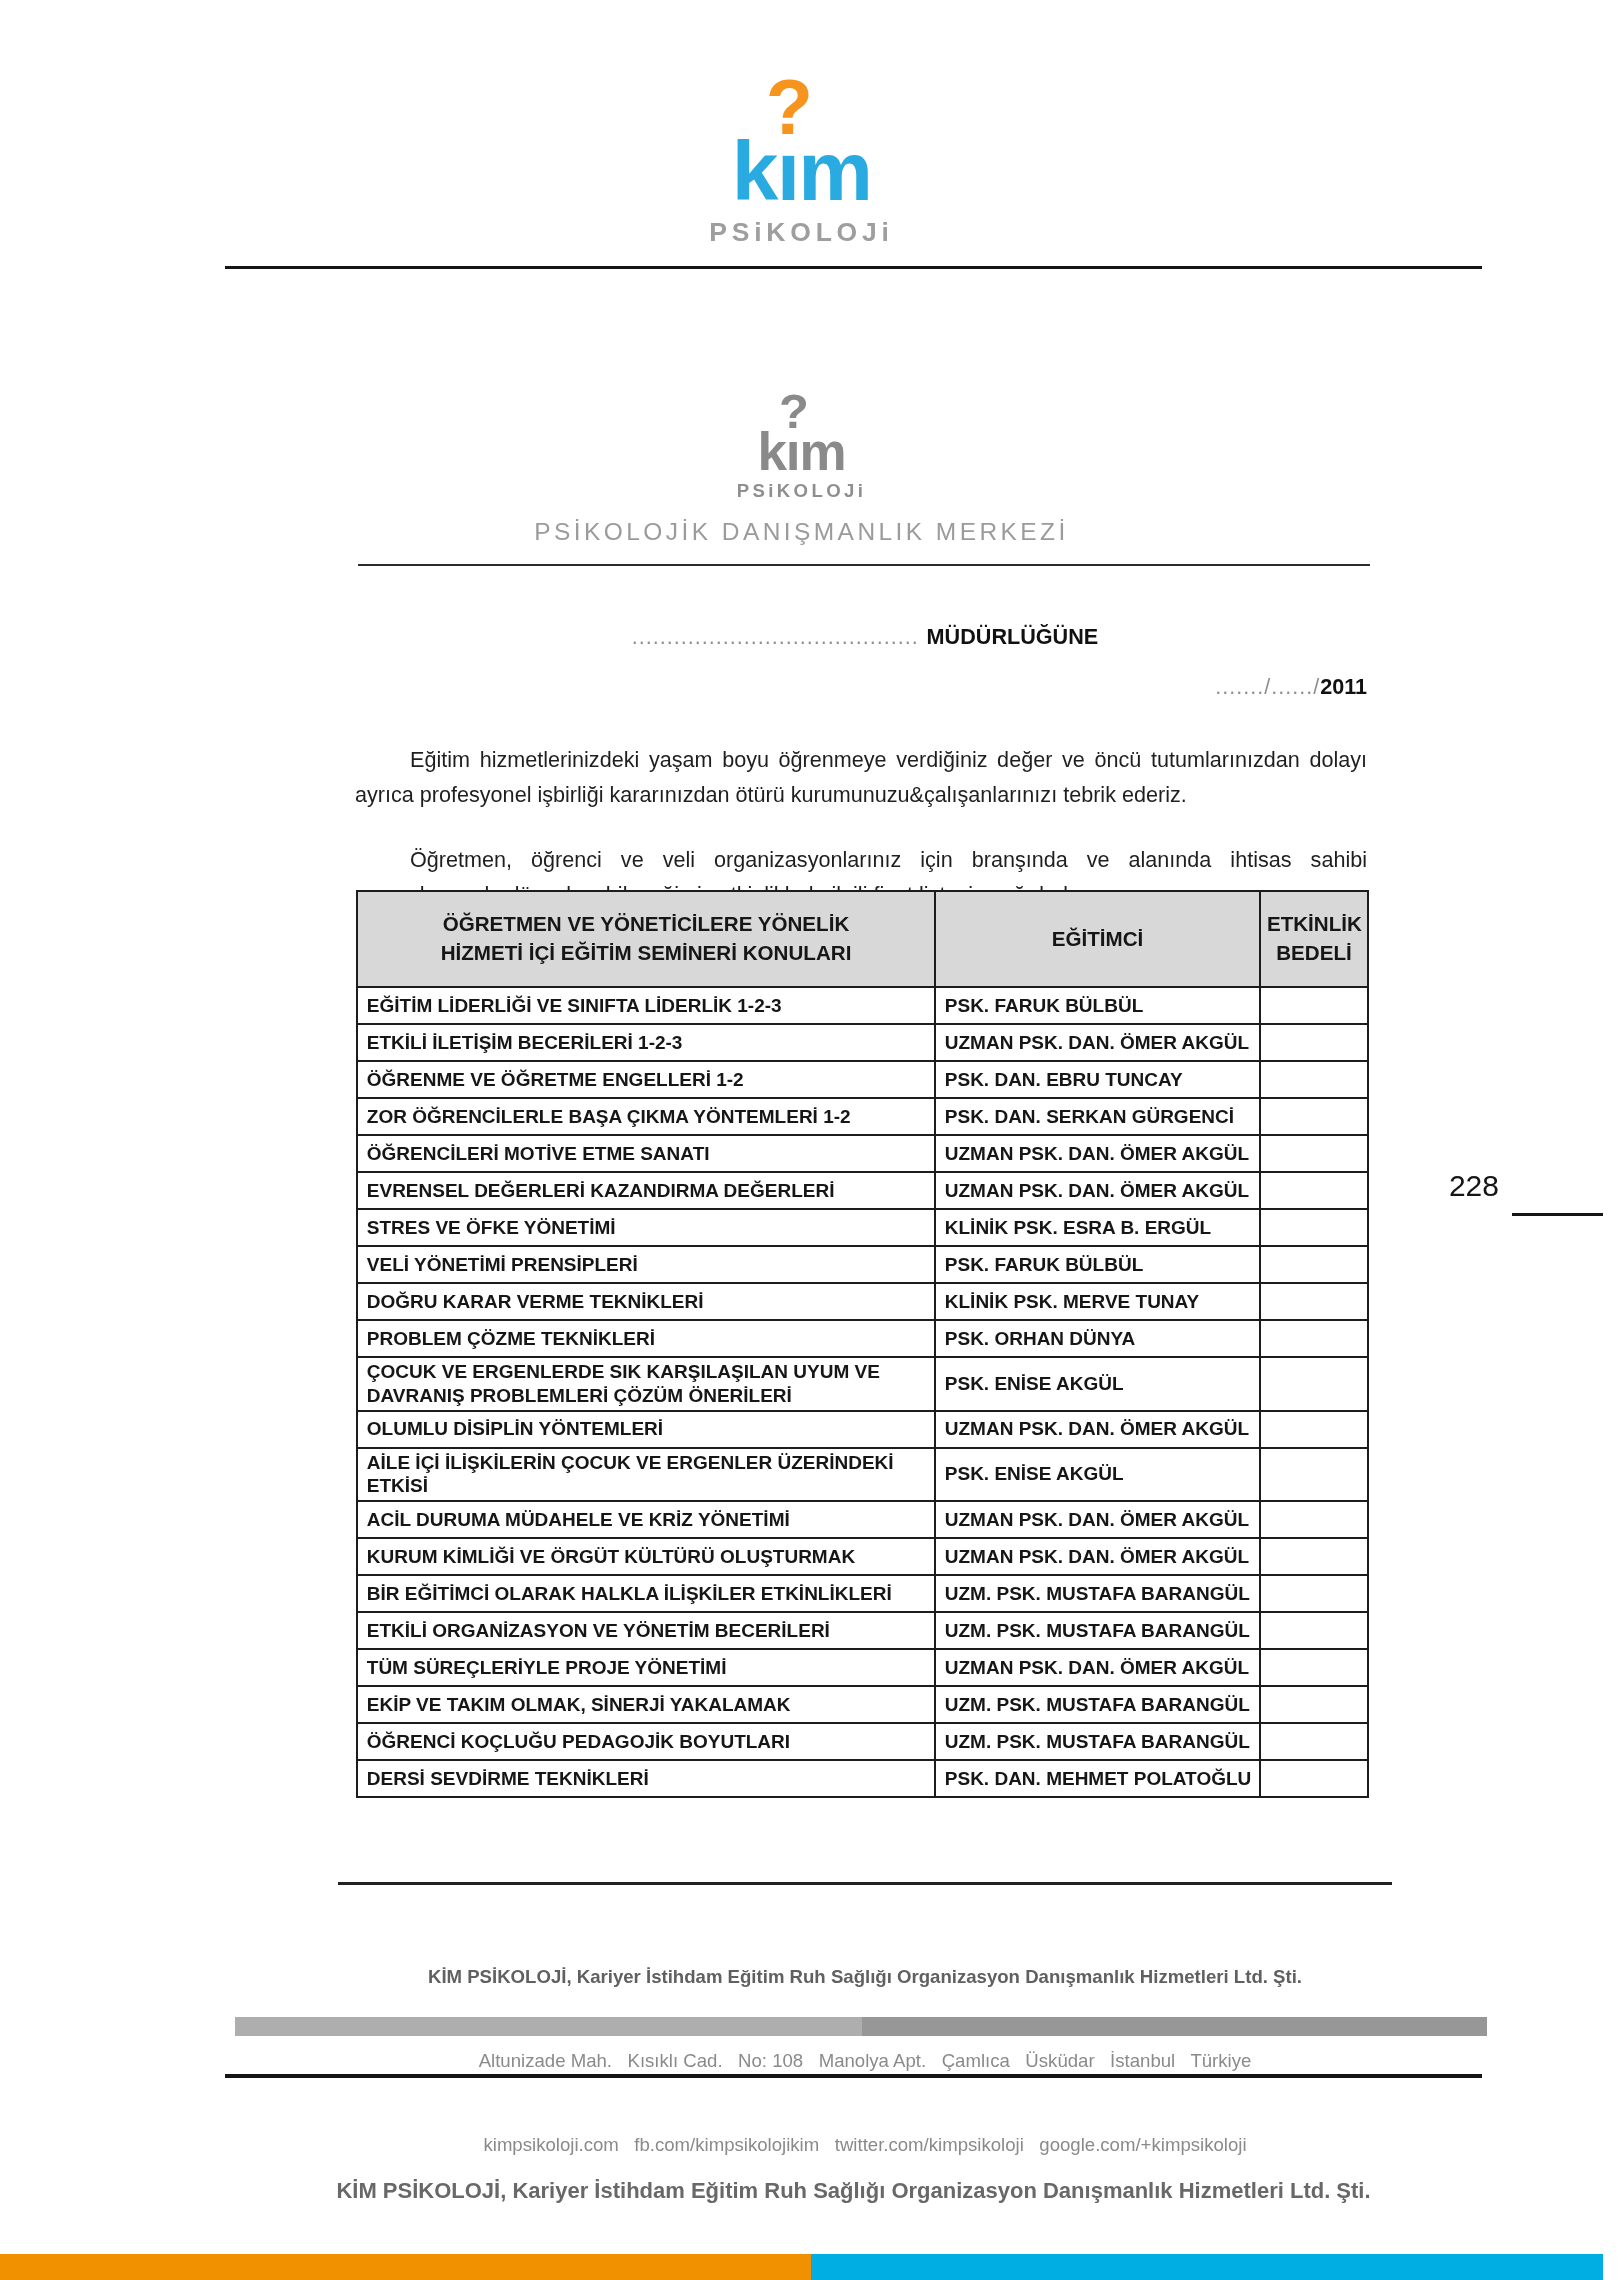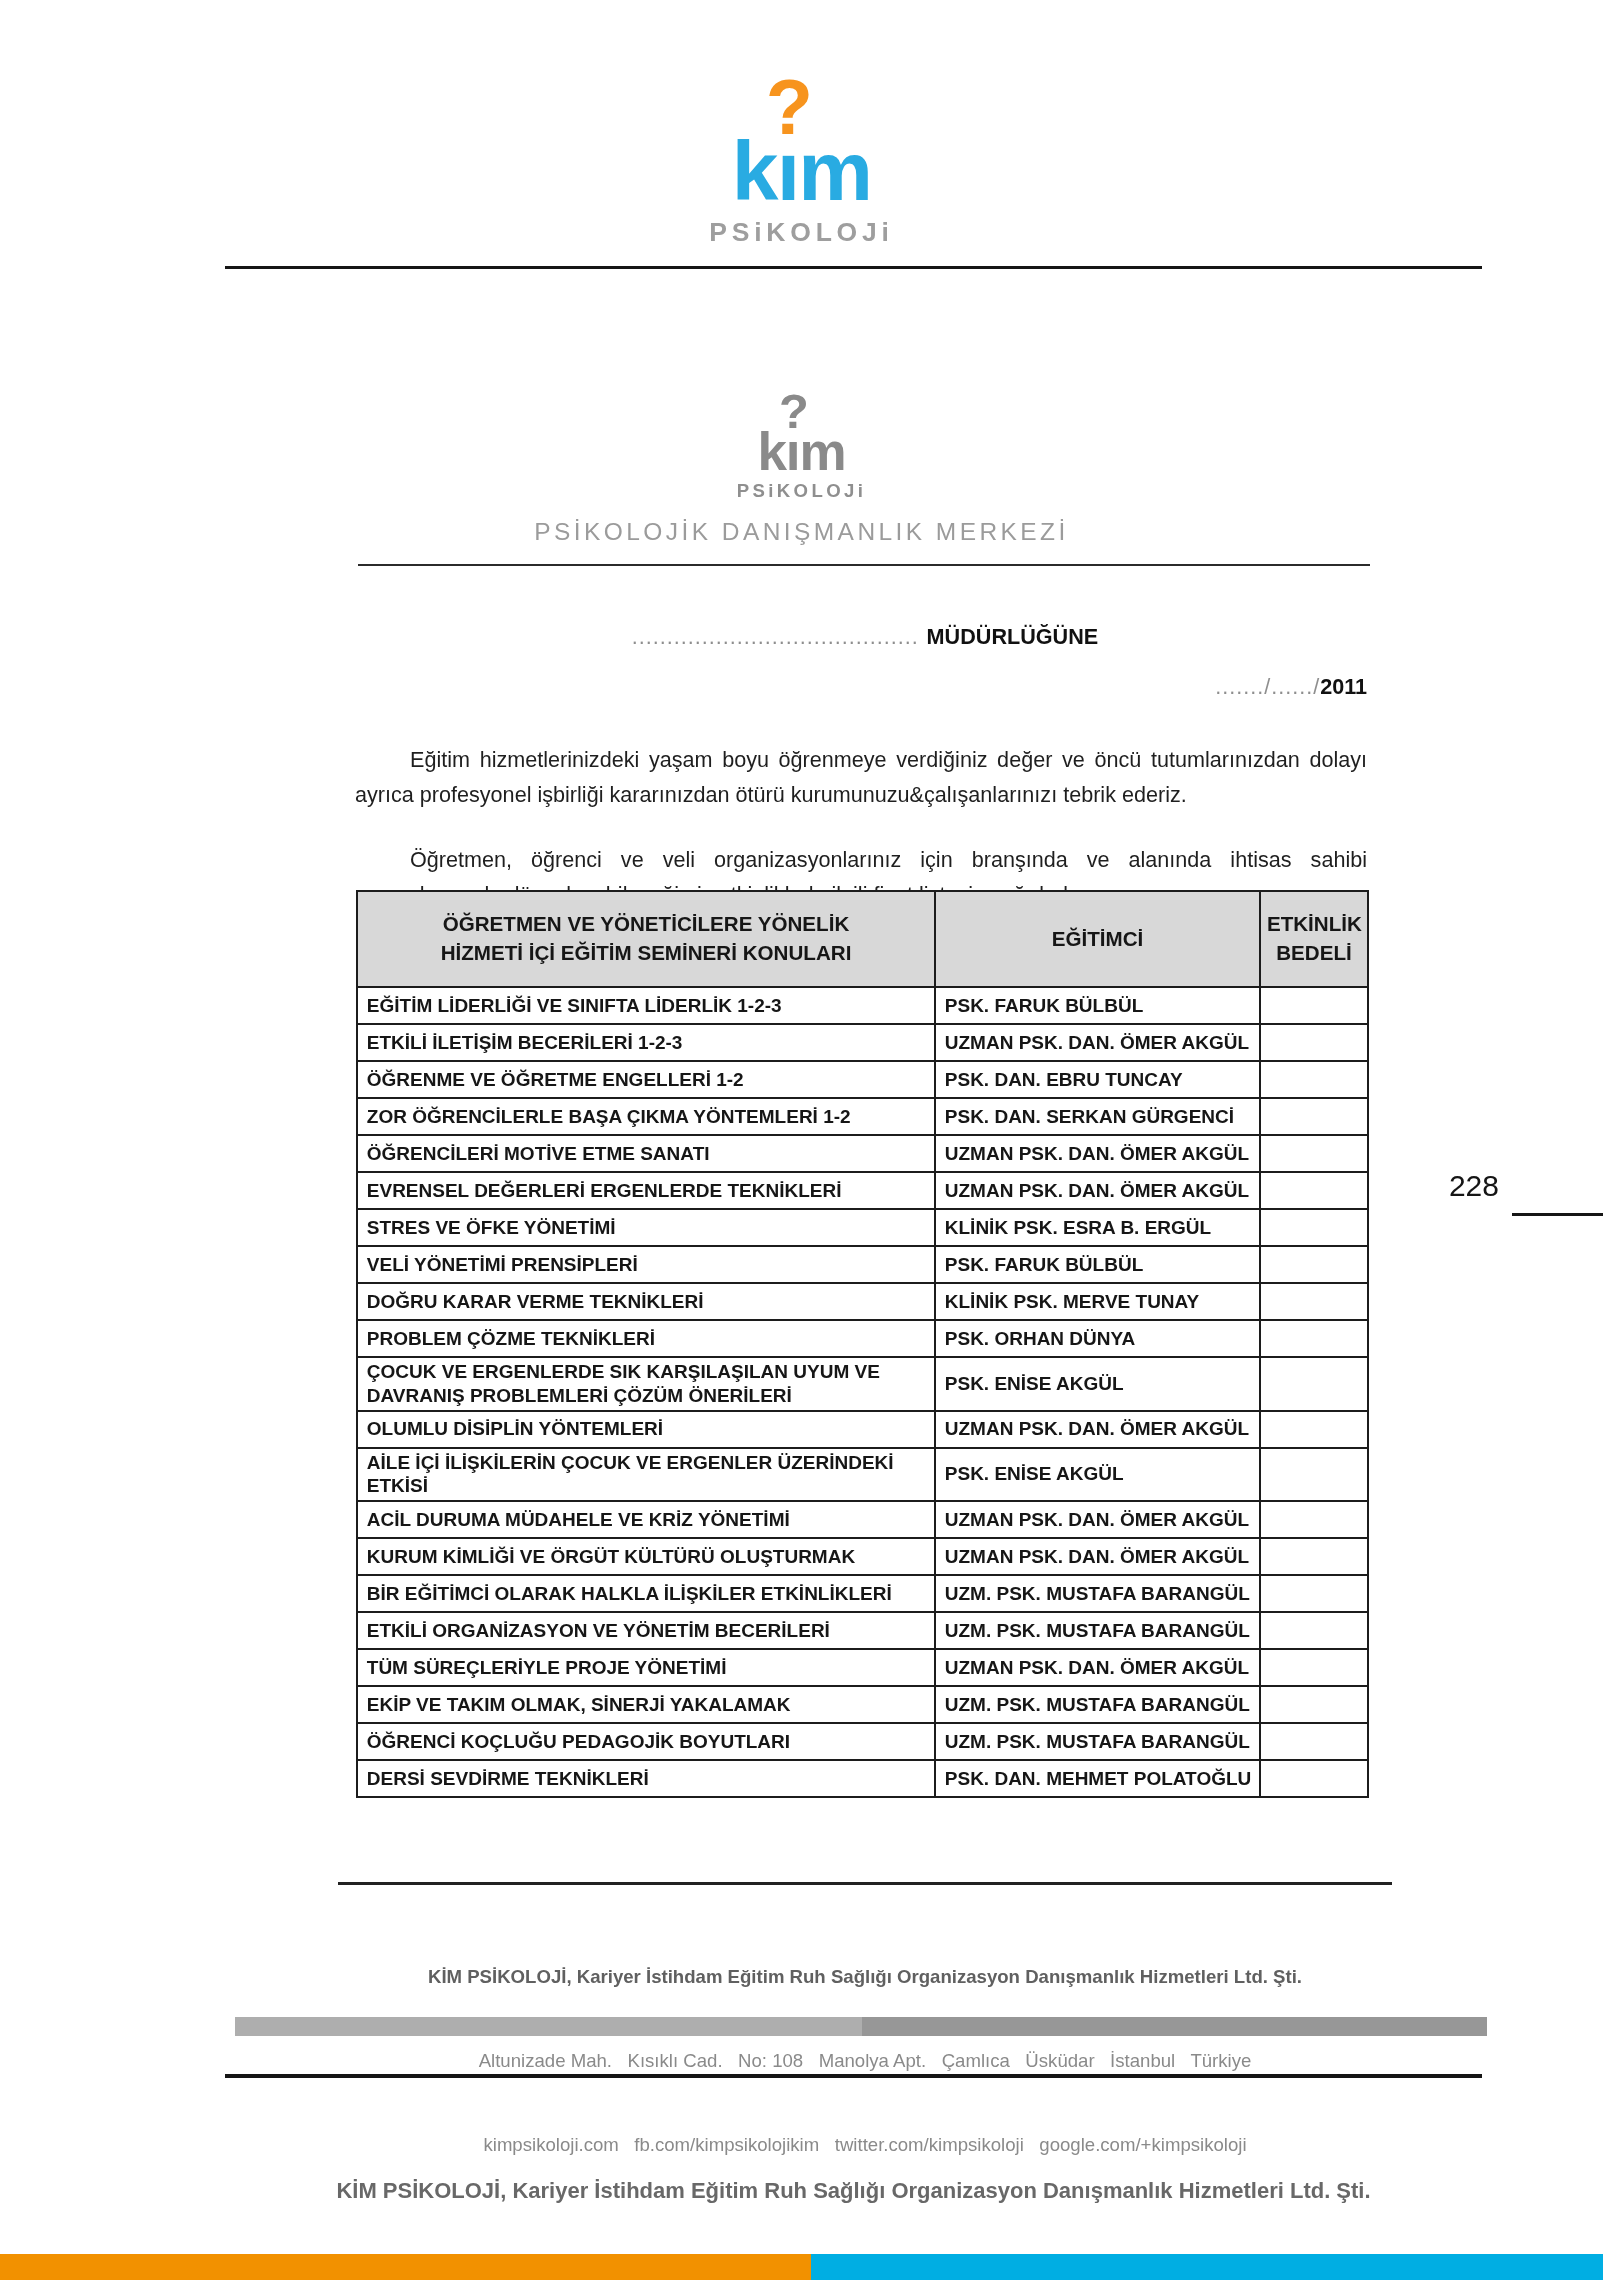--- a/index.html
+++ b/index.html
@@ -192,21 +192,21 @@
       <td></td>
     </tr>
 
     <tr>
       <td>ÖĞRENCİLERİ MOTİVE ETME SANATI</td>
       <td>UZMAN PSK. DAN. ÖMER AKGÜL</td>
       <td></td>
     </tr>
 
     <tr>
-      <td>EVRENSEL DEĞERLERİ ERGENLERDE TEKNİKLERİ</td>
+      <td>EVRENSEL DEĞERLERİ KAZANDIRMA DEĞERLERİ</td>
       <td>UZMAN PSK. DAN. ÖMER AKGÜL</td>
       <td></td>
     </tr>
 
     <tr>
       <td>STRES VE ÖFKE YÖNETİMİ</td>
       <td>KLİNİK PSK. ESRA B. ERGÜL</td>
       <td></td>
     </tr>
 

